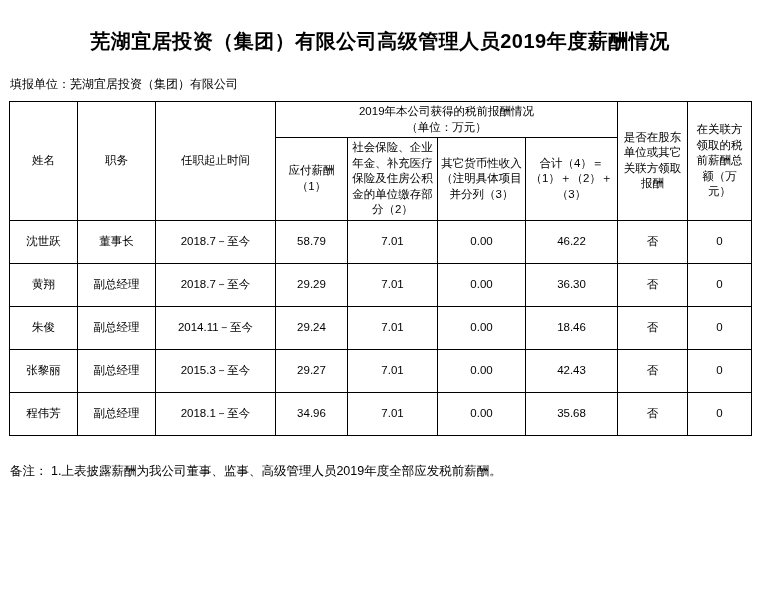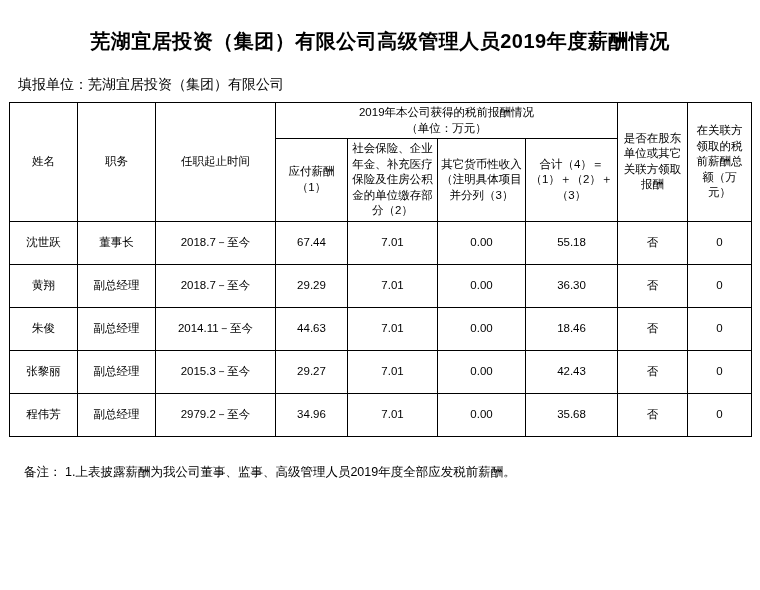--- a/index.html
+++ b/index.html
@@ -23,22 +23,22 @@
   }
   .doc-title {
     text-align: center;
     font-size: 20px;
     font-weight: bold;
     letter-spacing: 0.5px;
     padding: 28px 18px 22px 18px;
     line-height: 1.3;
   }
   .reporting-unit {
-    font-size: 14px;
-    padding: 0 0 8px 18px;
+    font-size: 12px;
+    padding: 0 0 8px 10px;
     font-weight: normal;
   }
   table.salary {
     border-collapse: collapse;
     width: 742px;
     margin: 0 9px 0 9px;
     table-layout: fixed;
   }
   table.salary td, table.salary th {
     border: 1px solid #000000;
@@ -67,21 +67,21 @@
     height: 108px;
   }
   td.h-sub {
     height: 72px;
   }
   tr.data-row td {
     height: 38px;
   }
   .remark {
     font-size: 12.5px;
-    padding: 26px 10px 0 24px;
+    padding: 26px 10px 0 10px;
     line-height: 1.5;
   }
   .remark .rm-label { }
   .remark .rm-text { }
 </style>
 </head>
 <body>
 
 <div class="page">
 
@@ -117,45 +117,45 @@
         <td class="h-sub">应付薪酬（1）</td>
         <td class="h-sub">社会保险、企业年金、补充医疗保险及住房公积金的单位缴存部分（2）</td>
         <td class="h-sub">其它货币性收入（注明具体项目并分列（3）</td>
         <td class="h-sub">合计（4）＝（1）＋（2）＋（3）</td>
       </tr>
 
       <tr class="data-row">
         <td>沈世跃</td>
         <td>董事长</td>
         <td>2018.7－至今</td>
-        <td>67.44</td>
+        <td>58.79</td>
         <td>7.01</td>
         <td>0.00</td>
-        <td>55.18</td>
+        <td>46.22</td>
         <td>否</td>
         <td>0</td>
       </tr>
 
       <tr class="data-row">
         <td>黄翔</td>
         <td>副总经理</td>
         <td>2018.7－至今</td>
         <td>29.29</td>
         <td>7.01</td>
         <td>0.00</td>
         <td>36.30</td>
         <td>否</td>
         <td>0</td>
       </tr>
 
       <tr class="data-row">
         <td>朱俊</td>
         <td>副总经理</td>
         <td>2014.11－至今</td>
-        <td>44.63</td>
+        <td>29.24</td>
         <td>7.01</td>
         <td>0.00</td>
         <td>18.46</td>
         <td>否</td>
         <td>0</td>
       </tr>
 
       <tr class="data-row">
         <td>张黎丽</td>
         <td>副总经理</td>
@@ -164,21 +164,21 @@
         <td>7.01</td>
         <td>0.00</td>
         <td>42.43</td>
         <td>否</td>
         <td>0</td>
       </tr>
 
       <tr class="data-row">
         <td>程伟芳</td>
         <td>副总经理</td>
-        <td>2979.2－至今</td>
+        <td>2018.1－至今</td>
         <td>34.96</td>
         <td>7.01</td>
         <td>0.00</td>
         <td>35.68</td>
         <td>否</td>
         <td>0</td>
       </tr>
     </tbody>
   </table>
 

